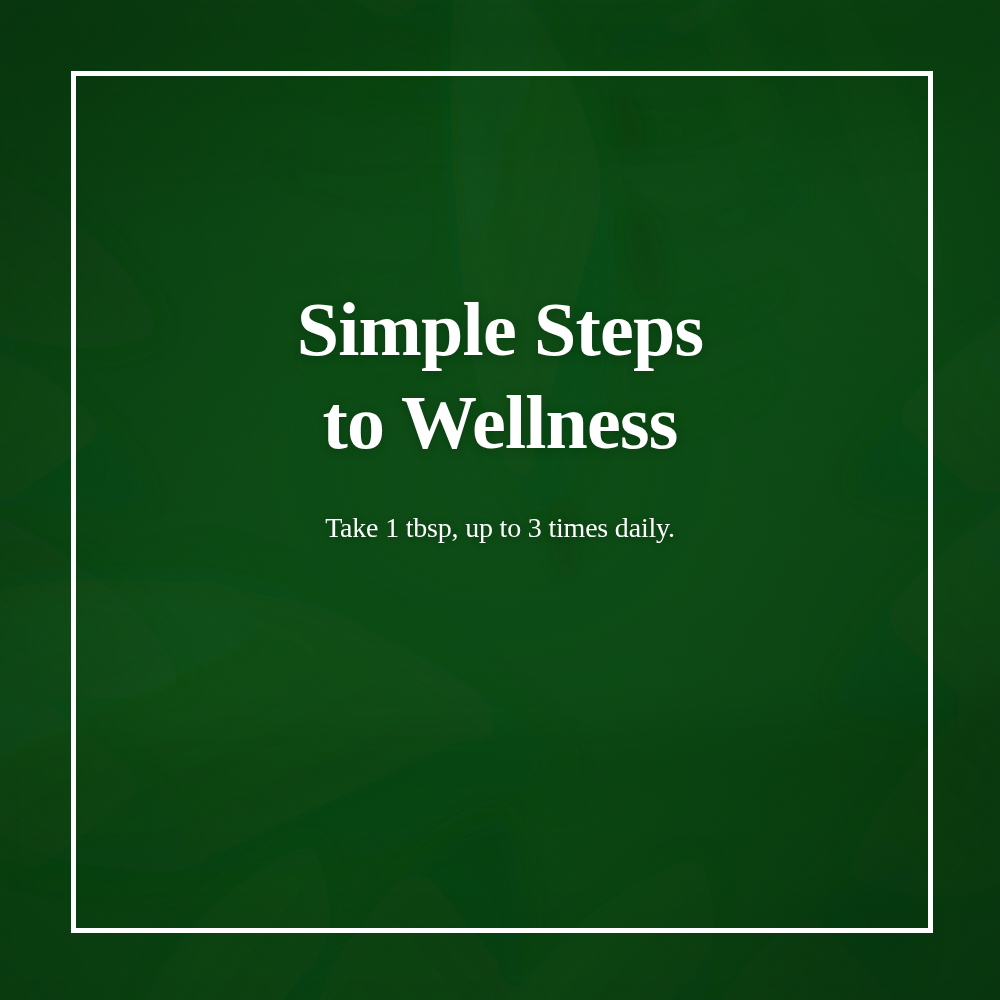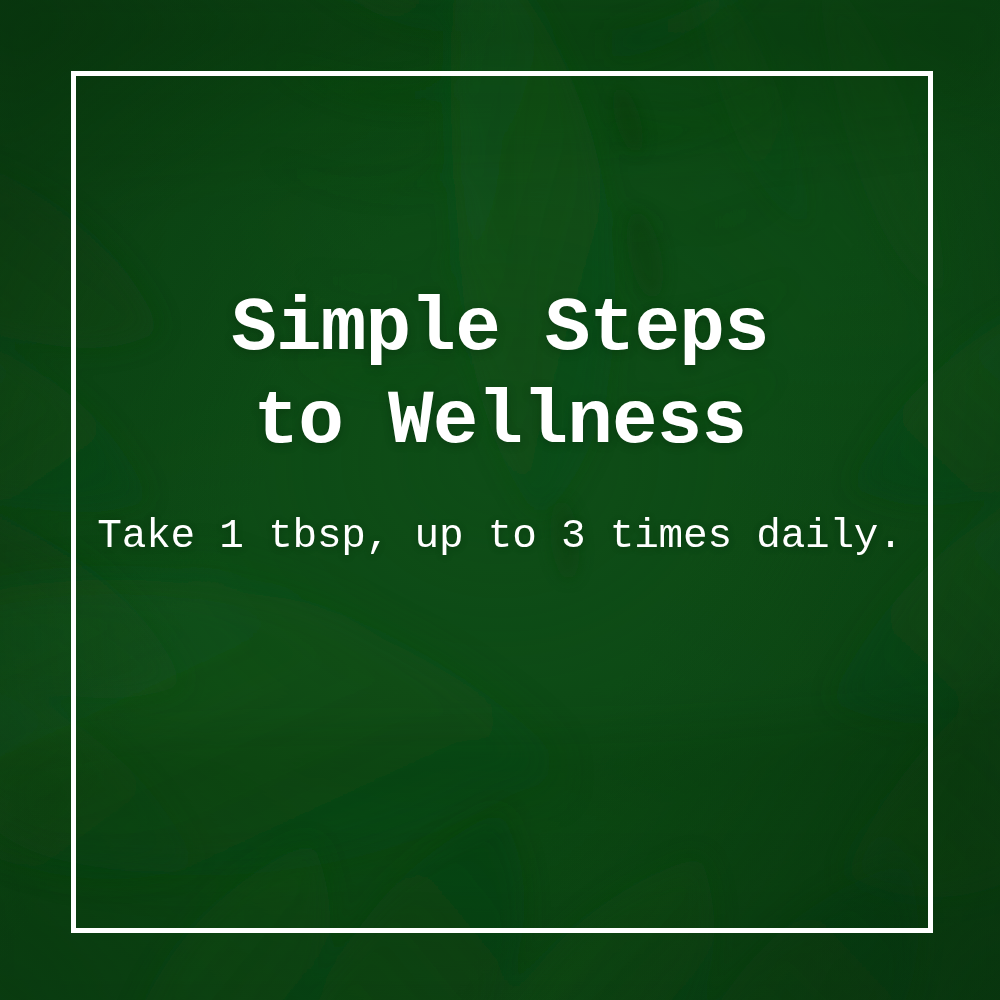--- a/index.html
+++ b/index.html
@@ -6,21 +6,21 @@
   html, body {
     margin: 0;
     padding: 0;
     background: #0a3f11;
   }
   #card {
     position: relative;
     width: 1000px;
     height: 1000px;
     overflow: hidden;
-    font-family: Liberation Mono, monospace;
+    font-family: Liberation Serif, serif;
     background: #404040;
   }
 
   
   .leaf-layer {
     position: absolute;
     inset: 0;
     pointer-events: none;
   }
   #leaf-svg {
@@ -81,21 +81,21 @@
     font-size: 76px;
     font-weight: 700;
     line-height: 1.22;
     letter-spacing: -0.8px;
     white-space: pre-line;
     text-shadow: 0 2px 10px rgba(3,26,7,0.30);
   }
   #subtitle {
     margin: 42px 0 0 0;
     color: #ffffff;
-    font-size: 41px;
+    font-size: 28px;
     font-weight: 400;
     line-height: 1.28;
     letter-spacing: -0.2px;
     text-shadow: 0 1px 7px rgba(3,26,7,0.28);
   }
 </style>
 </head>
 <body>
 
 <div id="card">

